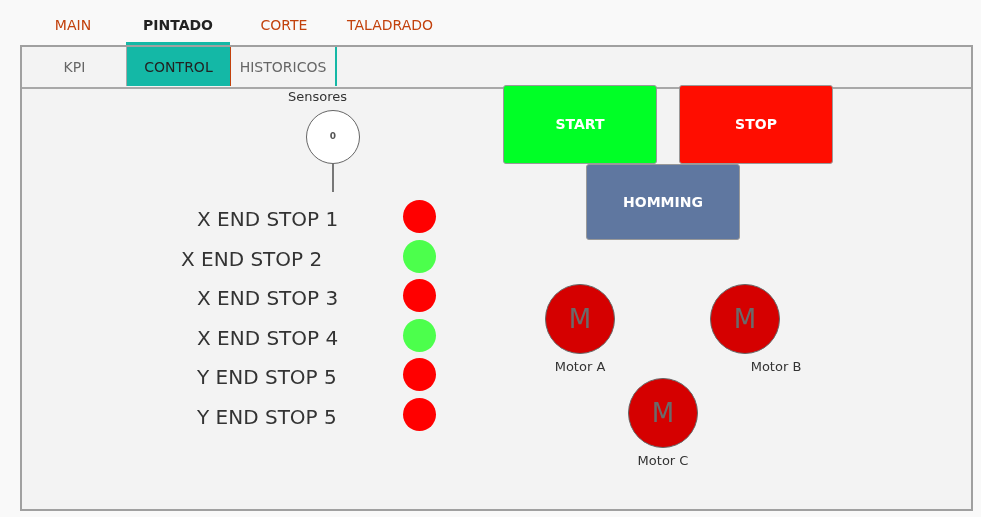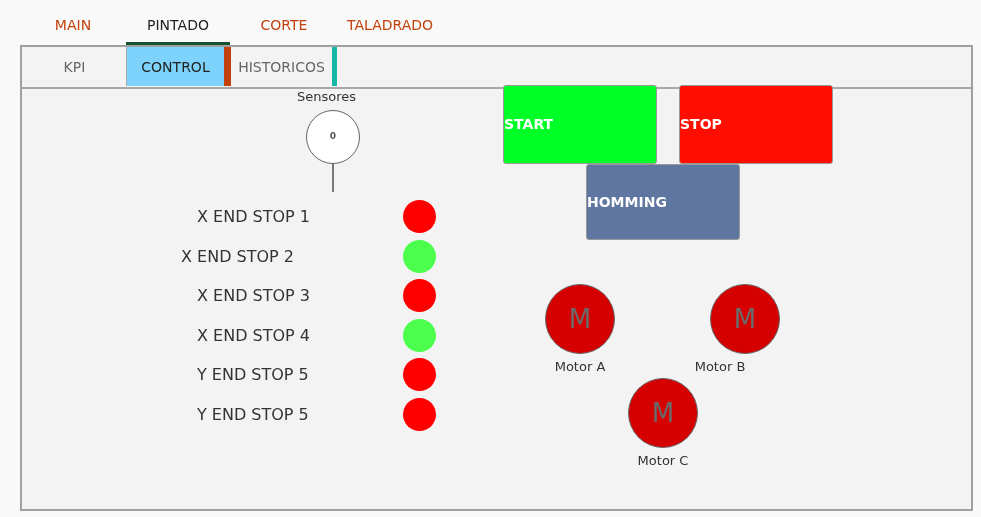--- a/index.html
+++ b/index.html
@@ -5,50 +5,50 @@
   html, body { margin:0; padding:0; }
   body {
     width:981px; height:517px; background:#f9f9f9; position:relative; overflow:hidden;
     font-family: "DejaVu Sans", "Liberation Sans", sans-serif; color:#333;
   }
   .top-tabs { position:absolute; left:20px; top:0; height:46px; }
   .top-tab {
     position:absolute; top:0; height:44px; line-height:50px; text-align:center;
     font-size:14px; color:#c2410c; cursor:pointer;
   }
-  .top-tab.active { color:#222; border-bottom:4px solid #14532d; height:42px; }
+  .top-tab.active { color:#222; border-bottom:4px solid #14b8a6; height:42px;font-weight:bold; }
   .frame {
     position:absolute; left:20px; top:45px; width:953px; height:466px;
     border:2px solid #a0a0a0; background:#f3f3f3; box-sizing:border-box;
   }
   .subtabs {
     position:absolute; left:0; top:0; width:100%; height:42px;
     border-bottom:2px solid #a8a8a8; box-sizing:border-box;
   }
   .subtab {
     position:absolute; top:0; height:39px; line-height:40px; text-align:center;
     font-size:14px; color:#666; box-sizing:border-box; cursor:pointer;
   }
-  .subtab.active { color:#222; background:#7dd3fc; border-left:1px solid #a8a8a8; border-right:7px solid #c2410c; height:39px; }
-  .subtab.bordered { border-right:5px solid #14b8a6; }
+  .subtab.active { color:#222; background:#14b8a6; border-left:1px solid #a8a8a8; border-right:1px solid #c2410c; height:39px; }
+  .subtab.bordered { border-right:2px solid #14b8a6; }
 
   .sensor-label { position:absolute; font-size:13px; color:#333; }
   .sensor-gauge {
     position:absolute; width:54px; height:54px; border-radius:50%;
     border:1.5px solid #666; background:#fff; box-sizing:border-box;
     text-align:center; line-height:51px; font-size:9px; font-weight:bold; color:#555;
   }
   .sensor-stem { position:absolute; width:2px; background:#777; }
 
-  .es-label { position:absolute; font-size:16px; color:#333; }
+  .es-label { position:absolute; font-size:20px; color:#333; }
   .es-led { position:absolute; width:33px; height:33px; border-radius:50%; }
 
   .btn {
     position:absolute; border:1px solid #999; border-radius:3px; box-sizing:border-box;
-    color:#fff; font-weight:bold; font-size:14px; text-align:left; cursor:pointer;
+    color:#fff; font-weight:bold; font-size:14px; text-align:center; cursor:pointer;
   }
   .motor {
     position:absolute; width:70px; height:70px; border-radius:50%;
     border:1.5px solid #666; box-sizing:border-box; text-align:center;
     line-height:68px; font-size:26px; color:#6a6a6a; cursor:pointer;
   }
   .motor-label { position:absolute; font-size:13px; color:#333; text-align:center; width:100px; }
 </style>
 </head>
 <body>
@@ -60,21 +60,21 @@
   <div class="top-tab" style="left:320px;width:100px;">TALADRADO</div>
 </div>
 
 <div class="frame">
   <div class="subtabs">
     <div class="subtab" style="left:0;width:105px;">KPI</div>
     <div class="subtab active" style="left:104px;width:105px;">CONTROL</div>
     <div class="subtab bordered" style="left:209px;width:106px;">HISTORICOS</div>
   </div>
 
-  <div class="sensor-label" style="left:275px;top:42px;text-align:right;">Sensores</div>
+  <div class="sensor-label" style="left:266px;top:42px;text-align:right;">Sensores</div>
   <div class="sensor-gauge" style="left:284px;top:63px;">0</div>
   <div class="sensor-stem" style="left:310px;top:117px;height:28px;"></div>
 
   <div class="es-label" style="left:175px;top:160px;">X END STOP 1</div>
   <div class="es-led" style="left:381px;top:153px;background:#ff0000;"></div>
 
   <div class="es-label" style="left:159px;top:200px;">X END STOP 2</div>
   <div class="es-led" style="left:381px;top:193px;background:#4cff4c;"></div>
 
   <div class="es-label" style="left:175px;top:239px;">X END STOP 3</div>
@@ -90,17 +90,17 @@
   <div class="es-led" style="left:381px;top:351px;background:#ff0000;"></div>
 
   <div class="btn" style="left:481px;top:38px;width:154px;height:79px;line-height:77px;background:#00ff26;">START</div>
   <div class="btn" style="left:646px;top:38px;width:154px;height:79px;line-height:77px;background:#ff0d00;margin-left:11px;">STOP</div>
   <div class="btn" style="left:564px;top:117px;width:154px;height:76px;line-height:74px;background:#5f77a0;">HOMMING</div>
 
   <div class="motor" style="left:523px;top:237px;background:#d50000;">M</div>
   <div class="motor-label" style="left:508px;top:312px;">Motor A</div>
 
   <div class="motor" style="left:688px;top:237px;background:#d50000;">M</div>
-  <div class="motor-label" style="left:648px;top:312px;text-align:center;">Motor B</div>
+  <div class="motor-label" style="left:704px;top:312px;text-align:center;">Motor B</div>
 
   <div class="motor" style="left:606px;top:331px;background:#d50000;">M</div>
   <div class="motor-label" style="left:591px;top:406px;">Motor C</div>
 </div>
 
 </body></html>

